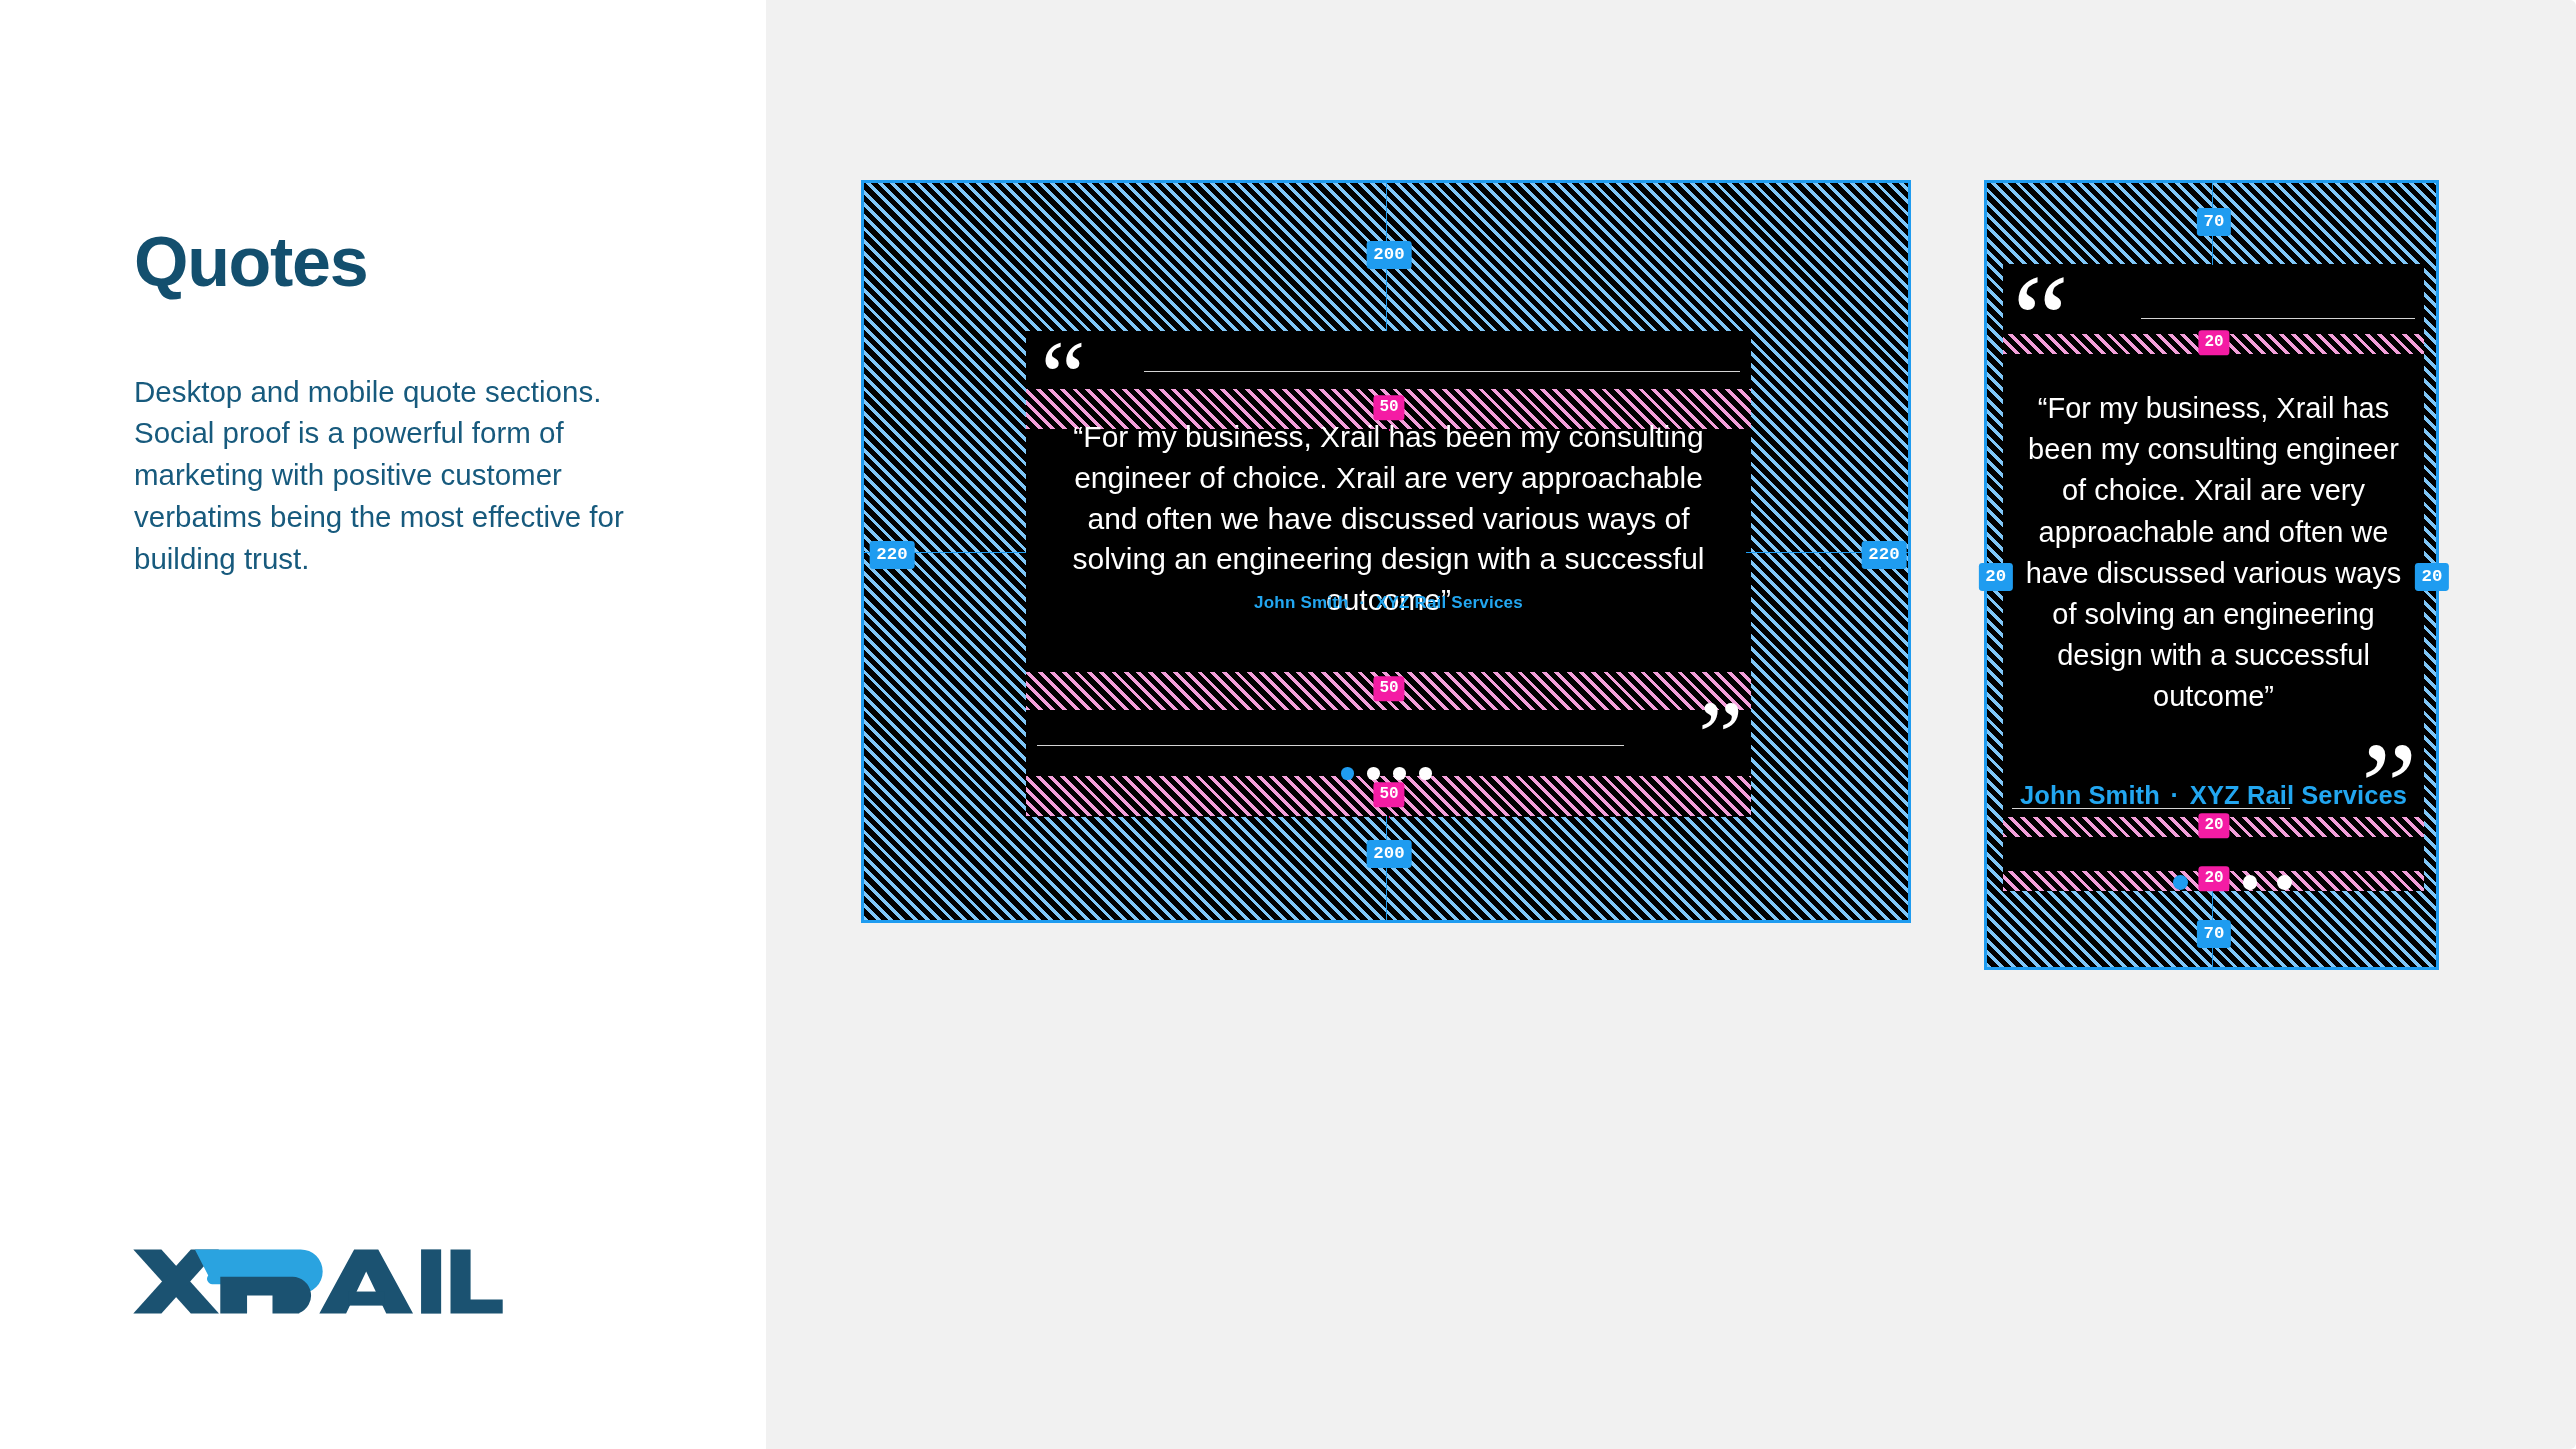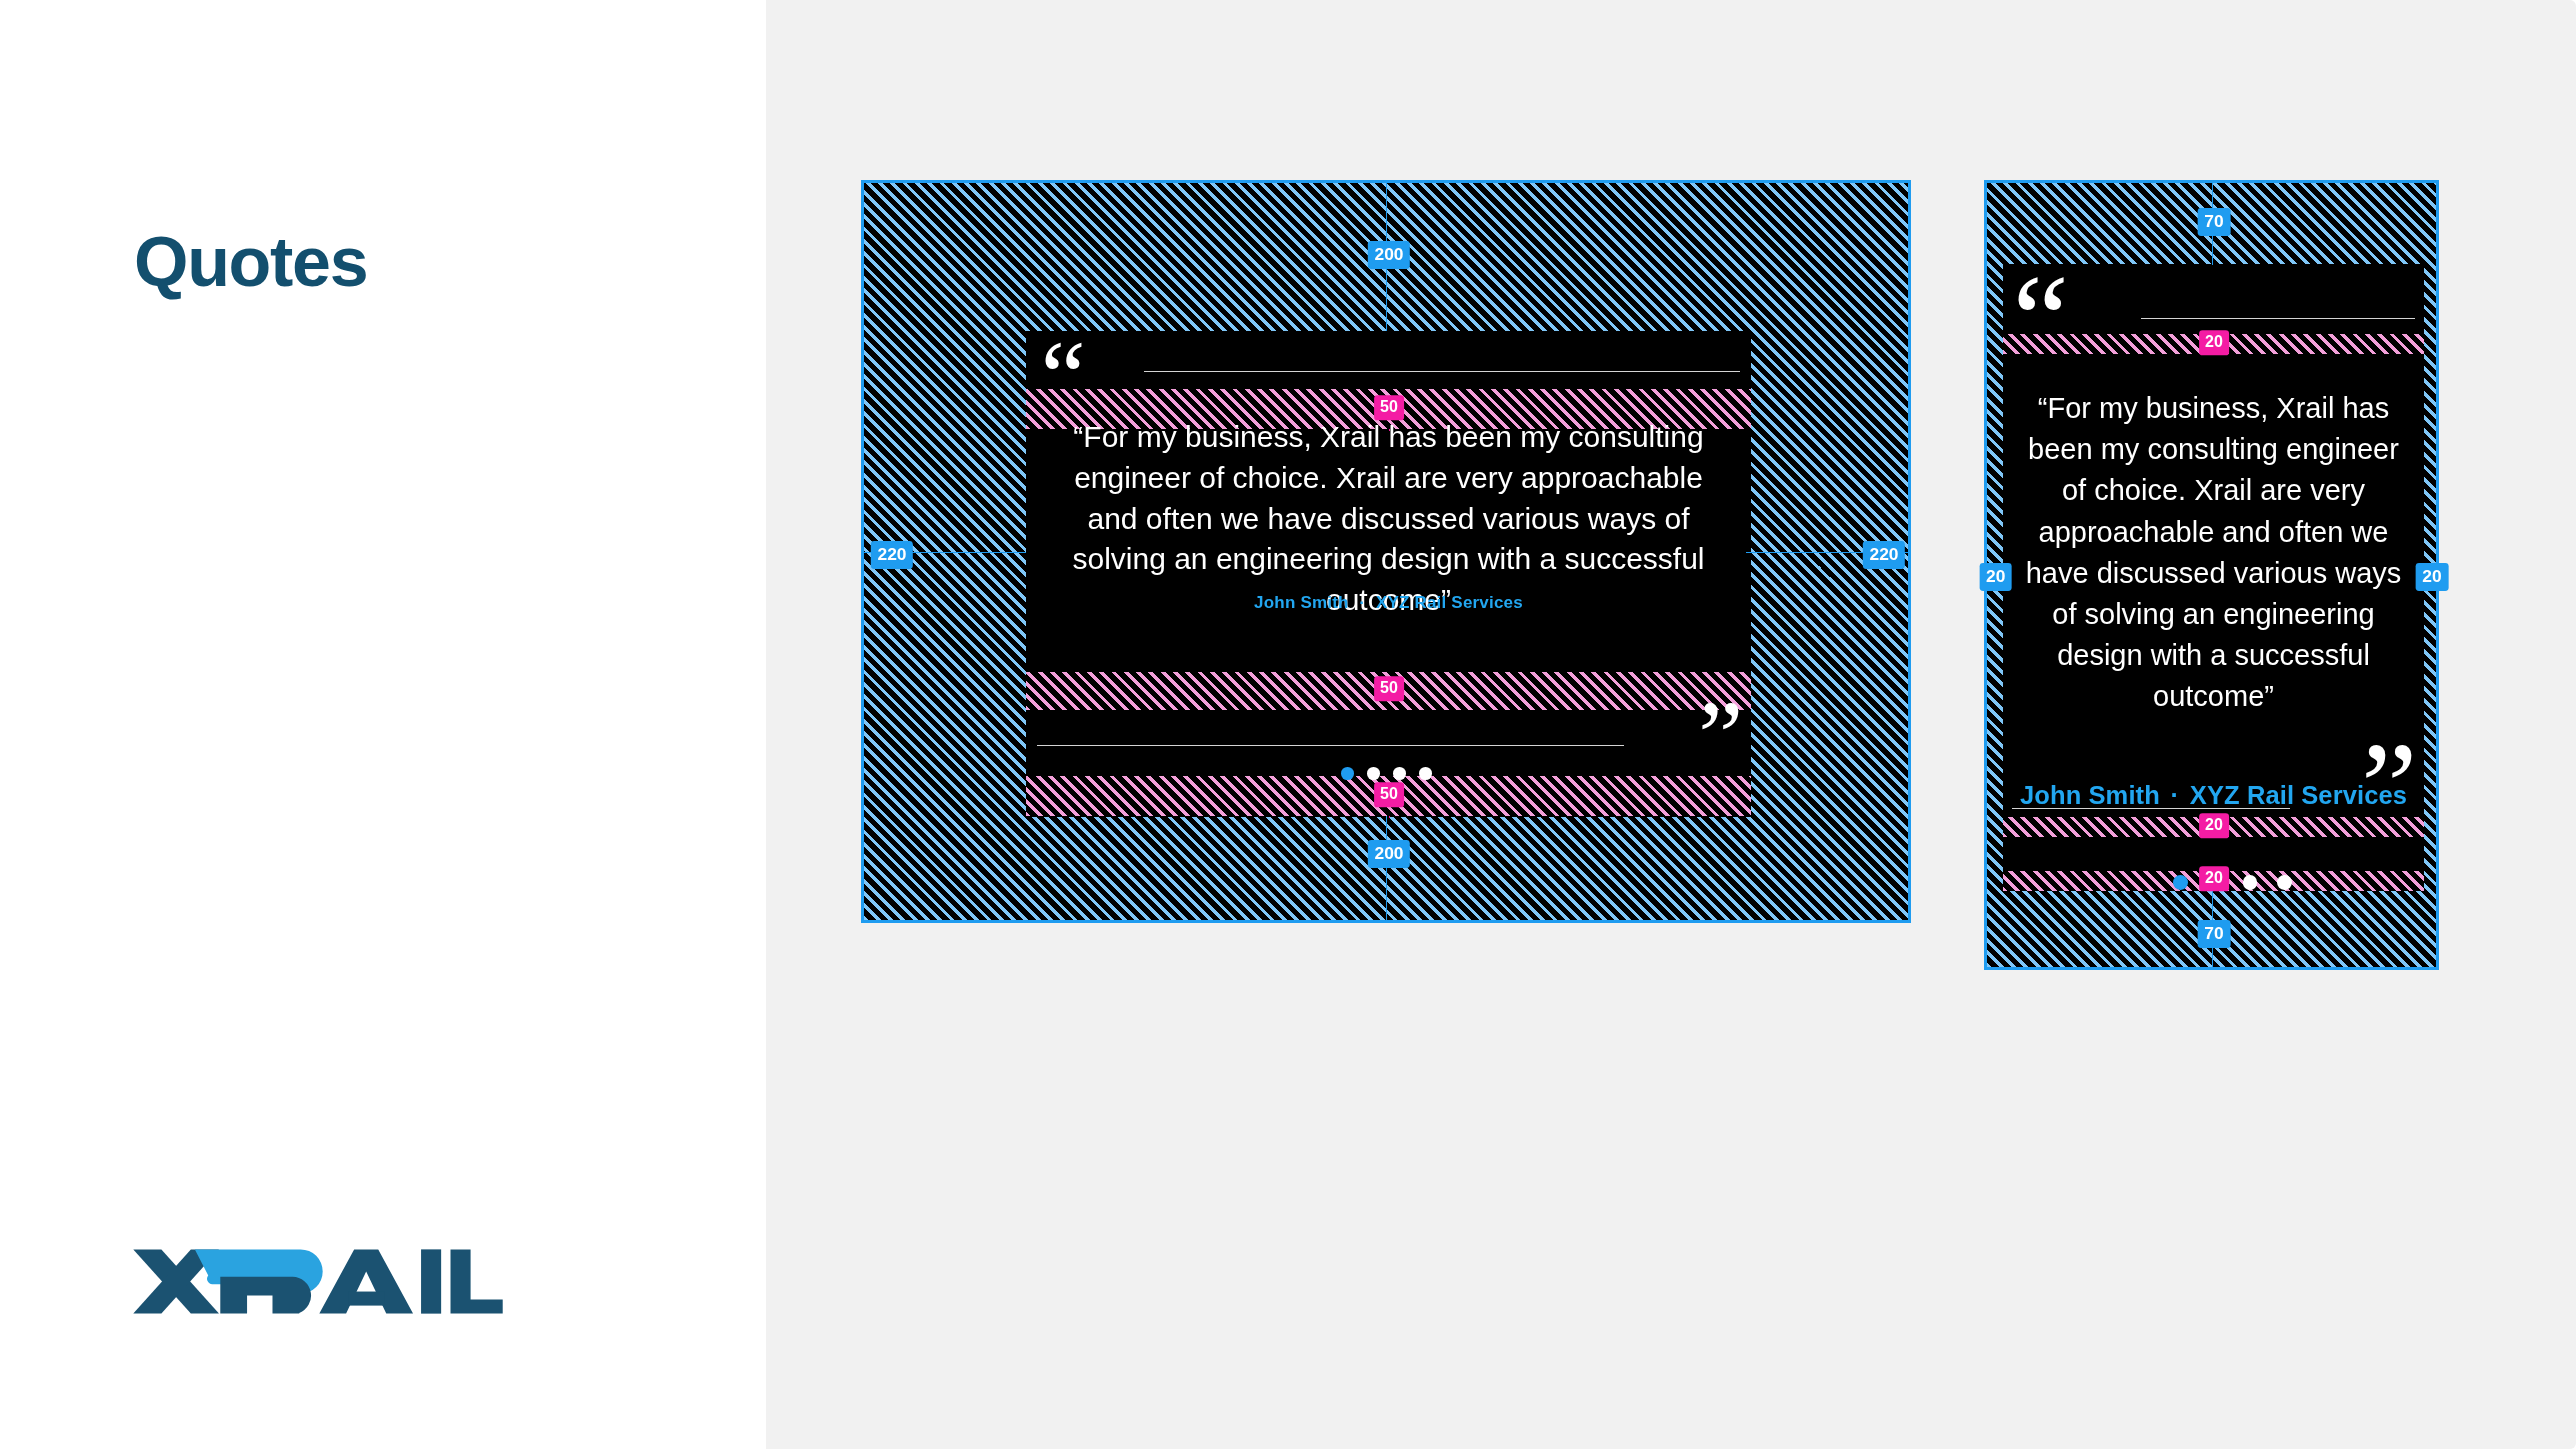--- a/index.html
+++ b/index.html
@@ -122,20 +122,21 @@
     position: absolute;
     color: #ffffff;
     font-size: 17.4px;
     font-weight: 700;
     line-height: 1;
     padding: 4.7px 6.7px 6px;
     border-radius: 3.4px;
     z-index: 9;
     transform: translate(-50%, -50%);
     white-space: nowrap;
+    font-family: Liberation Mono, monospace;
   }
   .badge.blue  { background: #1f9cf0; }
   .badge.pink  { background: #f41ca4; }
   .badge.small { font-size: 16px; padding: 4px 6px 5.4px; }
 
   
   .guide {
     position: absolute;
     background: #1f9cf0;
     z-index: 2;
@@ -229,20 +230,21 @@
   #mobile-dots .dot { width: 14.8px; height: 14.8px; }
 </style>
 </head>
 <body>
 
 <div id="page">
 
   <div id="left-panel"></div>
 
   <h1 id="page-title">Quotes</h1>
+  <p id="page-description">Desktop and mobile quote sections. Social proof is a powerful form of marketing with positive customer verbatims being the most effective for building trust.</p>
 
   <div id="logo">
     <svg viewBox="0 0 552 130" width="370" height="87" aria-hidden="true">
 
       <polygon points="0,17 42,17 128,113 86,113" fill="#1b5271"></polygon>
       <polygon points="86,17 128,17 42,113 0,113" fill="#1b5271"></polygon>
 
       <path d="M92,17 L250,17 a33,33 0 0 1 0,66 L212,83 a7,7 0 0 0 0,-14 L118,69 a8,8 0 0 1 -6,-13 Z" fill="#2aa3e0"></path>
 
       <path d="M130,58 L238,58 a28,28 0 0 1 10,54 L248,113 L208,113 L208,86 L170,86 L170,113 L130,113 Z" fill="#1b5271"></path>

